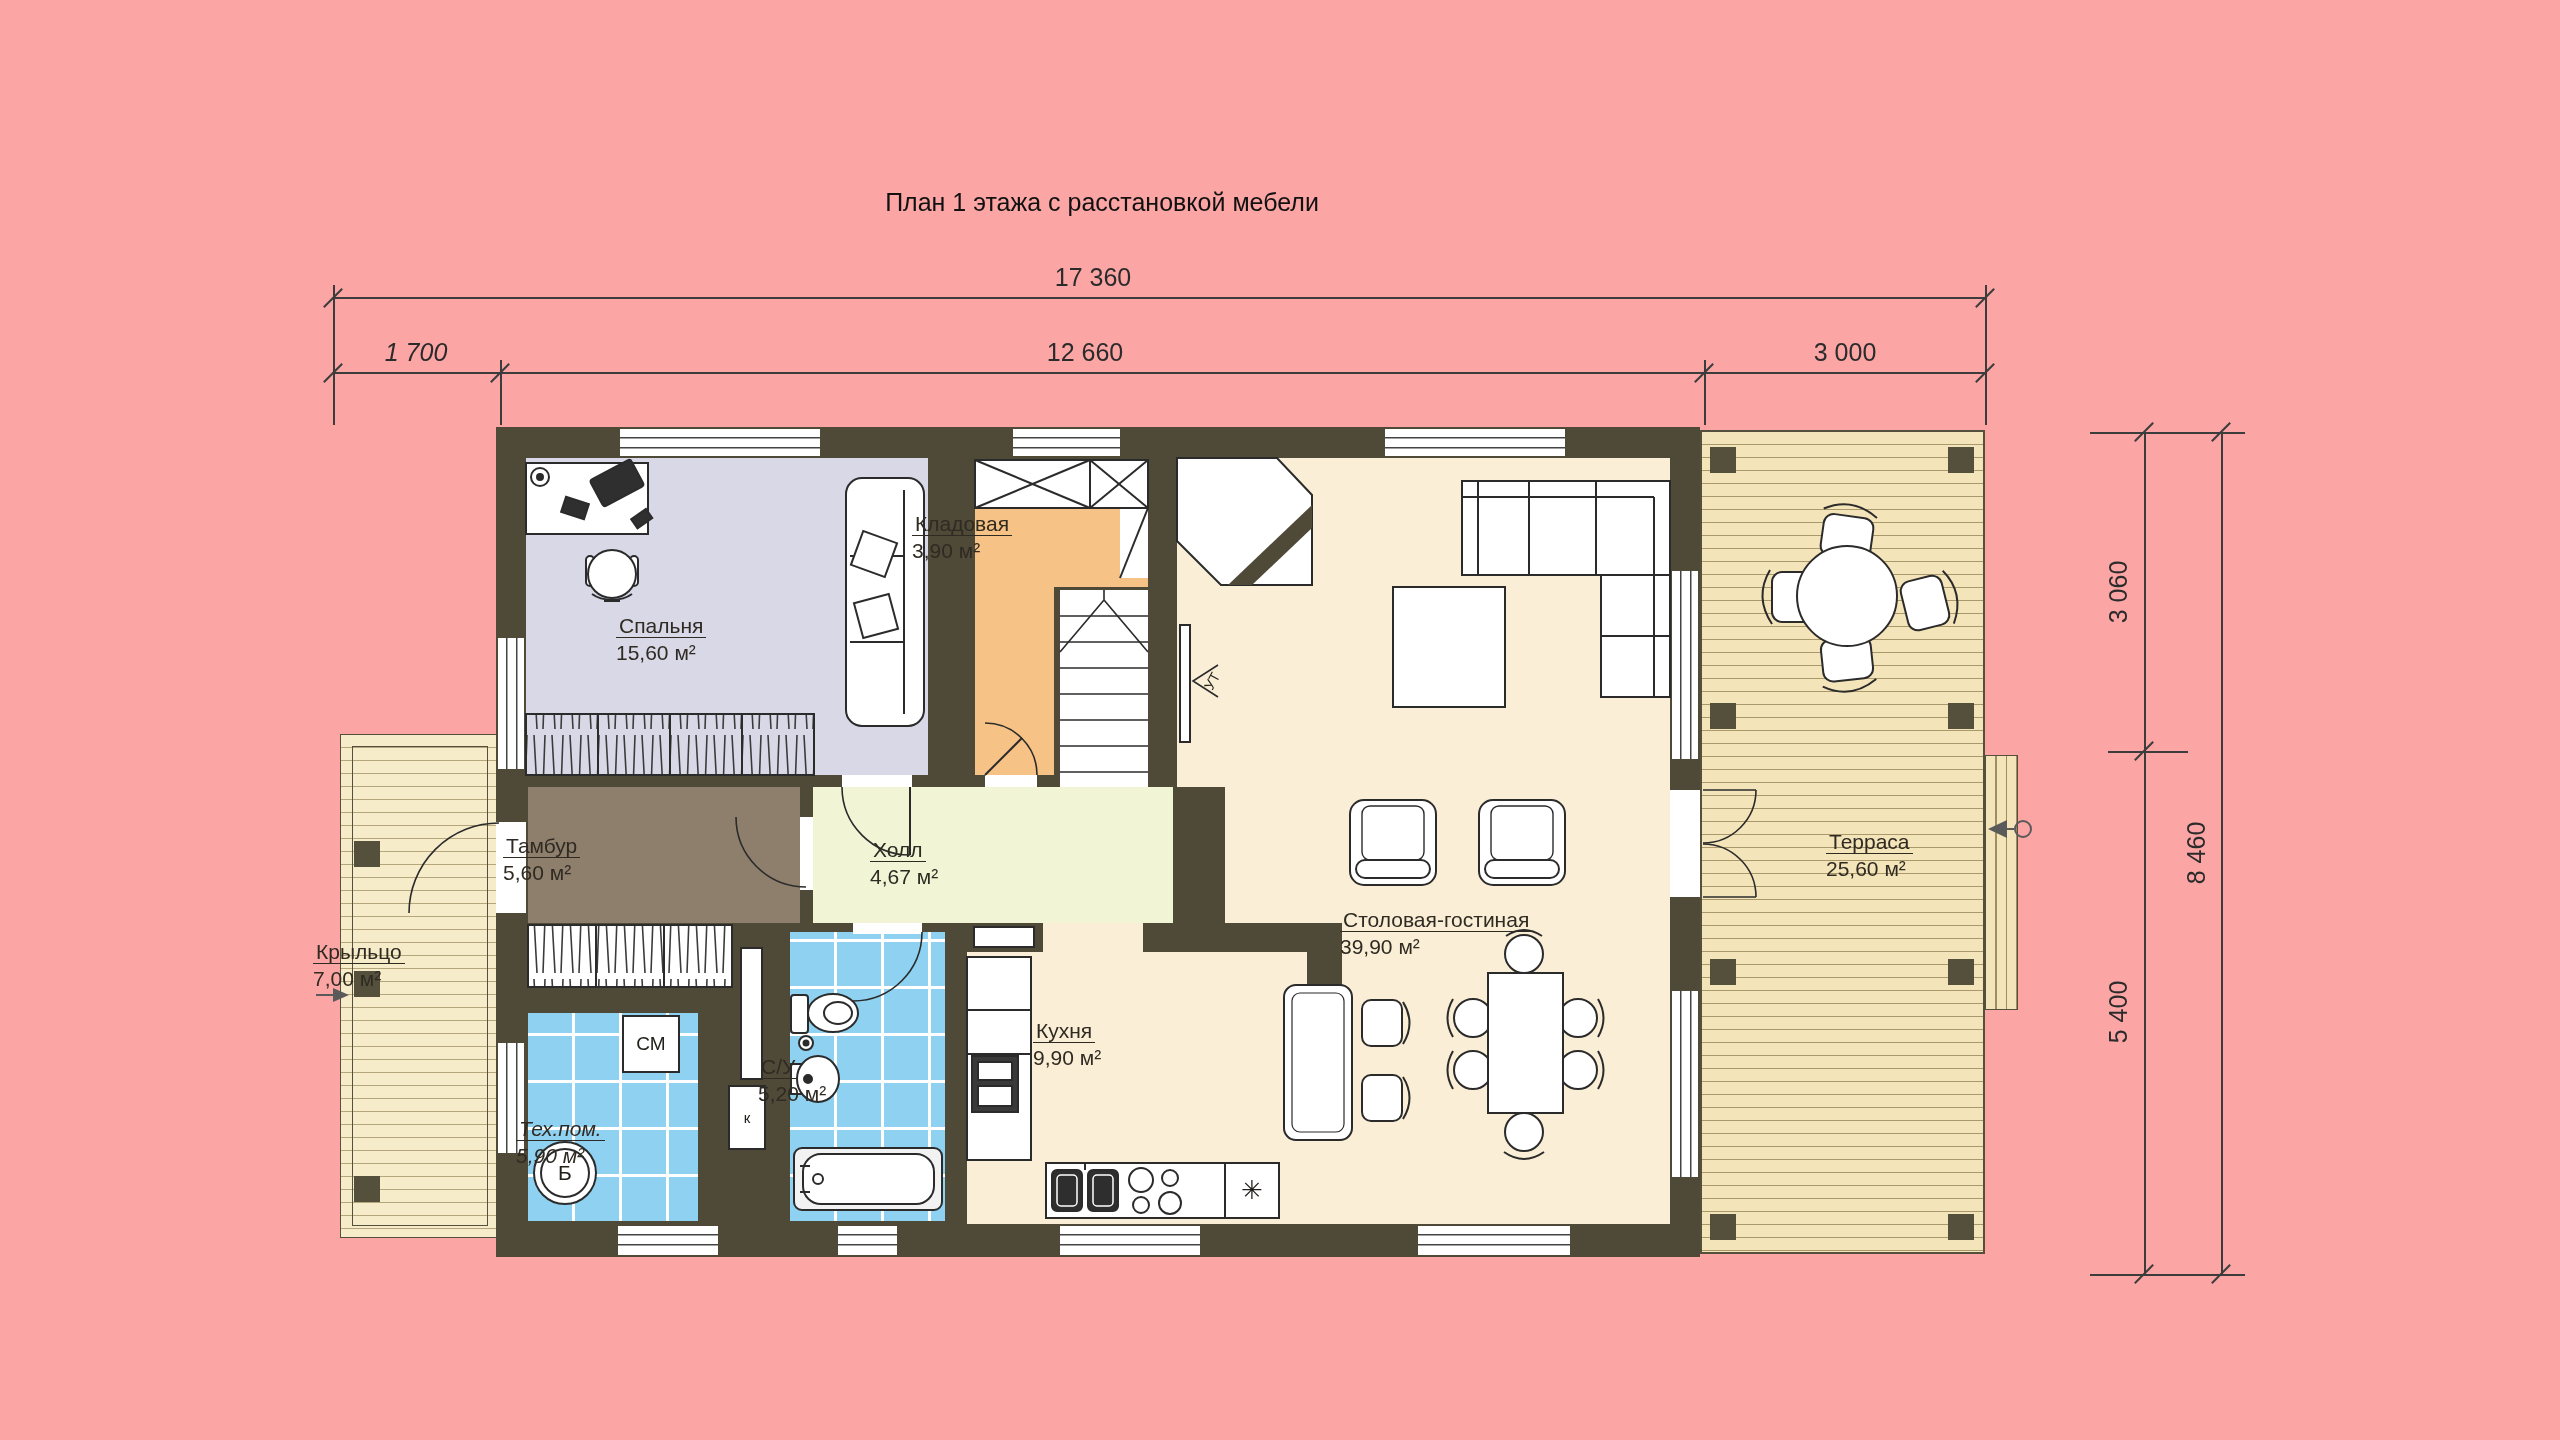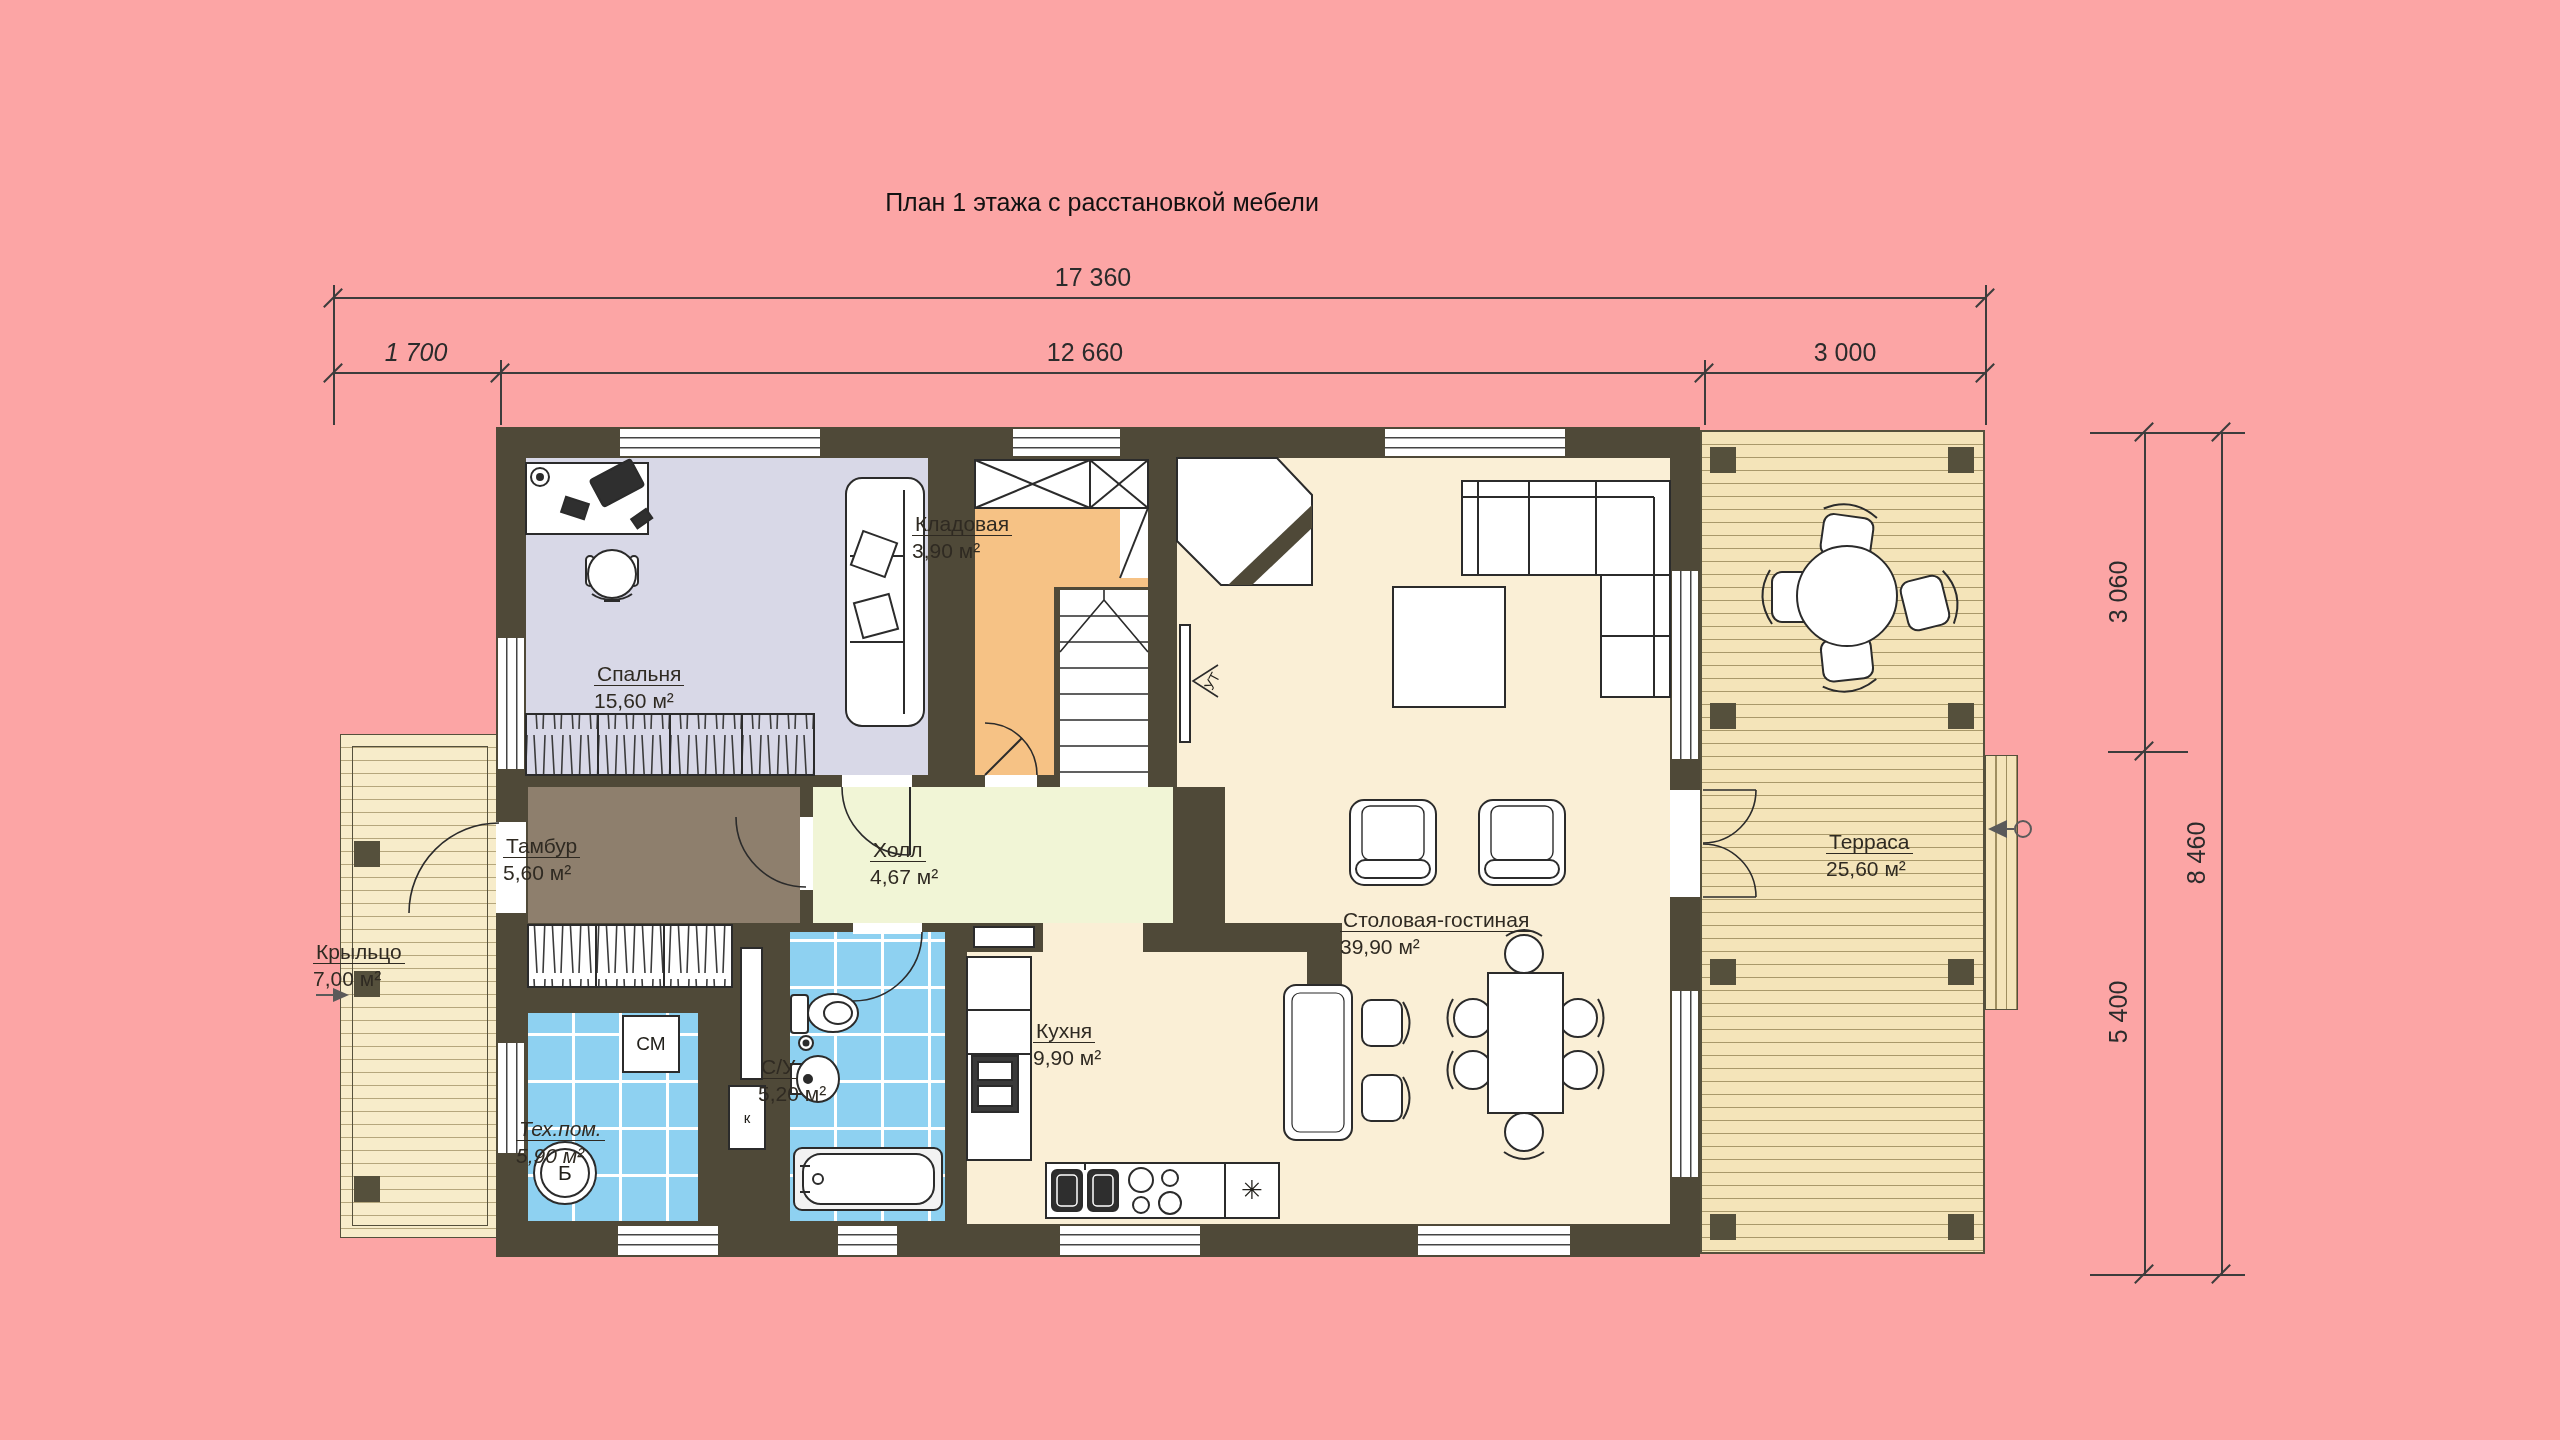--- a/index.html
+++ b/index.html
@@ -346,21 +346,21 @@
         <polygon points="333,988 349,995 333,1002" fill="#5a5a5a" stroke="none"></polygon>
       </g>
       <g stroke="#5a5a5a">
         <polygon points="1988,829 2007,820 2007,838" fill="#5a5a5a" stroke="none"></polygon>
         <line x1="2007" y1="829" x2="2014" y2="829"></line>
         <circle cx="2023" cy="829" r="8"></circle>
       </g>
     </g>
   </svg>
 
-  <div class="rlabel" style="left:724px;top:612px;margin-top:48px;">
+  <div class="rlabel" style="left:746px;top:612px;">
     <span class="nm">Спальня</span><br><span>15,60 м²</span></div>
   <div class="rlabel" style="left:1042px;top:510px;">
     <span class="nm">Кладовая</span><br><span>3,90 м²</span></div>
   <div class="rlabel" style="left:1000px;top:836px;">
     <span class="nm">Холл</span><br><span>4,67 м²</span></div>
   <div class="rlabel" style="left:633px;top:832px;">
     <span class="nm">Тамбур</span><br><span>5,60 м²</span></div>
   <div class="rlabel" style="left:443px;top:938px;">
     <span class="nm">Крыльцо</span><br><span>7,00 м²</span></div>
   <div class="rlabel" style="left:646px;top:1115px;font-style:italic;">

